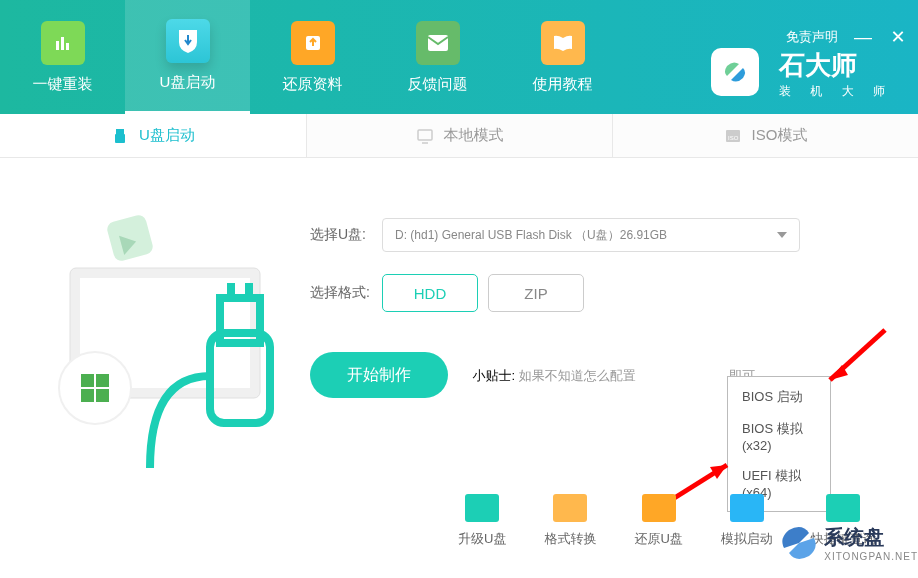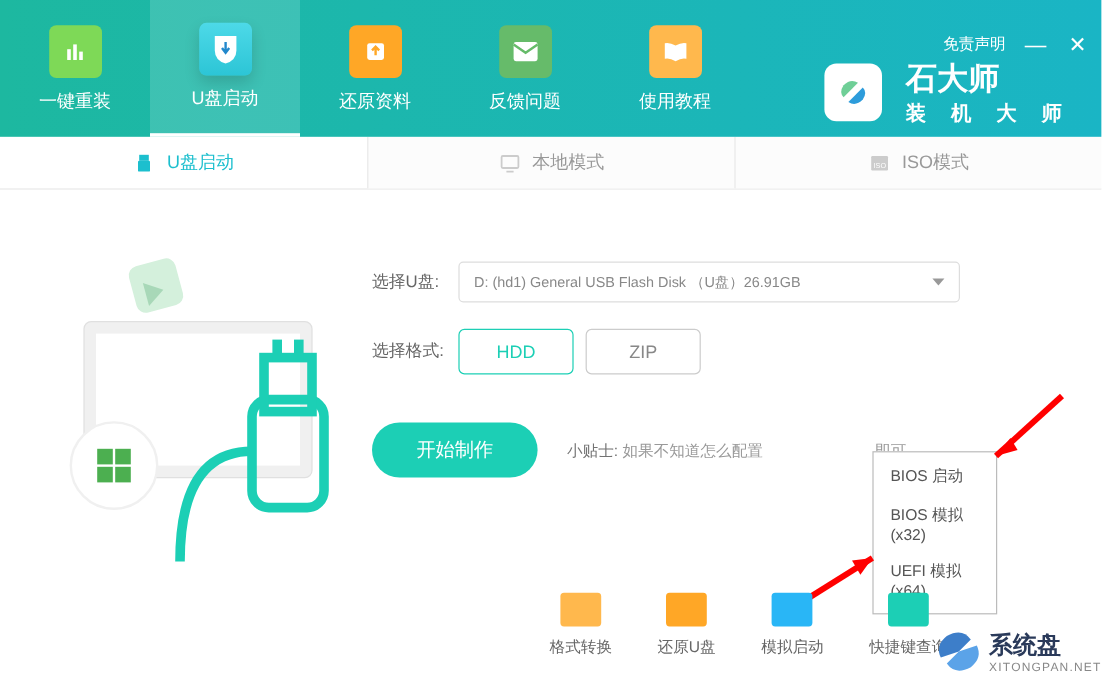--- a/index.html
+++ b/index.html
@@ -15,25 +15,25 @@
     .nav-item.active { background: rgba(255,255,255,0.15); border-bottom: 3px solid #fff; }
     .nav-icon { width: 44px; height: 44px; border-radius: 6px; display: flex; align-items: center; justify-content: center; }
     .nav-label { color: #fff; font-size: 15px; }
     
     .icon-green { background: #7ed957; }
     .icon-teal { background: linear-gradient(180deg, #4dd9e8 0%, #2cc5d6 100%); box-shadow: 0 6px 12px rgba(0,0,0,0.15); }
     .icon-orange { background: #ffa726; }
     .icon-green2 { background: #66bb6a; }
     .icon-yellow { background: #ffb84d; }
     
-    .brand { position: absolute; right: 25px; top: 48px; display: flex; align-items: center; gap: 20px; }
+    .brand { position: absolute; right: 25px; top: 48px; display: flex; gap: 20px; }
     .brand-logo { width: 48px; height: 48px; background: #fff; border-radius: 10px; display: flex; align-items: center; justify-content: center; }
     .brand-text { color: #fff; }
     .brand-title { font-size: 26px; font-weight: bold; }
-    .brand-sub { font-size: 17px; letter-spacing: 8px; font-weight: bold; }
+    .brand-sub { font-size: 12px; letter-spacing: 8px; }
     
     .tabs { display: flex; height: 44px; border-bottom: 1px solid #e8e8e8; }
     .tab { flex: 1; display: flex; align-items: center; justify-content: center; gap: 10px; cursor: pointer; color: #999; font-size: 15px; }
     .tab:first-child { flex: 0 0 306px; }
     .tab.active { color: #1cbfce; }
     .tab:not(:first-child) { border-left: 1px solid #e8e8e8; background: #fcfcfc; }
     .tab-icon { width: 18px; height: 18px; }
     
     .content { display: flex; padding: 30px 4px 0 40px; position: relative; }
     .illustration { width: 240px; height: 280px; position: relative; }
@@ -43,21 +43,21 @@
     .form-label { width: 72px; font-size: 14px; color: #666; }
     .select { flex: 1; max-width: 418px; height: 34px; border: 1px solid #ddd; border-radius: 4px; display: flex; align-items: center; padding: 0 12px; font-size: 12px; color: #888; font-family: monospace; position: relative; }
     .select-arrow { position: absolute; right: 12px; width: 0; height: 0; border-left: 5px solid transparent; border-right: 5px solid transparent; border-top: 6px solid #999; }
     
     .btn-group { display: flex; gap: 10px; }
     .opt-btn { min-width: 96px; height: 38px; border: 1px solid #ccc; border-radius: 5px; display: flex; align-items: center; justify-content: center; font-size: 15px; color: #888; cursor: pointer; background: #fff; }
     .opt-btn.active { border-color: #1ccfb5; color: #1ccfb5; }
     
     .start-btn { width: 138px; height: 46px; background: #1ccfb5; color: #fff; border: none; border-radius: 23px; font-size: 16px; cursor: pointer; margin-top: 18px; }
     .tip { display: inline-block; margin-left: 20px; font-size: 13px; }
-    .tip-label { color: #737373; }
+    .tip-label { color: #000000; }
     .tip-text { color: #999; }
     
     .dropdown-menu { position: absolute; left: 727px; top: 376px; width: 104px; background: #fff; border: 1px solid #bbb; padding: 4px 4px; }
     .dropdown-item { padding: 7px 10px; font-size: 13px; color: #555; cursor: pointer; }
     
     .arrow-red { position: absolute; }
     .arrow1 { left: 820px; top: 325px; width: 68px; height: 60px; }
     .arrow2 { left: 655px; top: 457px; width: 80px; height: 55px; }
     
     .bottom-tools { position: absolute; bottom: 30px; left: 458px; display: flex; gap: 38px; }
@@ -222,20 +222,24 @@
   <path d="M65 5 L10 55" stroke="#ff0000" stroke-width="5"></path>
   <path d="M10 55 L22 40 L28 50 Z" fill="#ff0000"></path>
 </svg>
 <svg class="arrow-red arrow2" viewBox="0 0 80 55">
   <path d="M5 50 L72 8" stroke="#ff0000" stroke-width="5"></path>
   <path d="M72 8 L55 10 L62 22 Z" fill="#ff0000"></path>
 </svg>
 
 <div class="bottom-tools">
   <div class="tool">
+    <div class="tool-icon" style="background:#1ccfb5"></div>
+    <span class="tool-label">升级U盘</span>
+  </div>
+  <div class="tool">
     <div class="tool-icon" style="background:#ffb84d"></div>
     <span class="tool-label">格式转换</span>
   </div>
   <div class="tool">
     <div class="tool-icon" style="background:#ffa726"></div>
     <span class="tool-label">还原U盘</span>
   </div>
   <div class="tool">
     <div class="tool-icon" style="background:#29b6f6"></div>
     <span class="tool-label">模拟启动</span>

